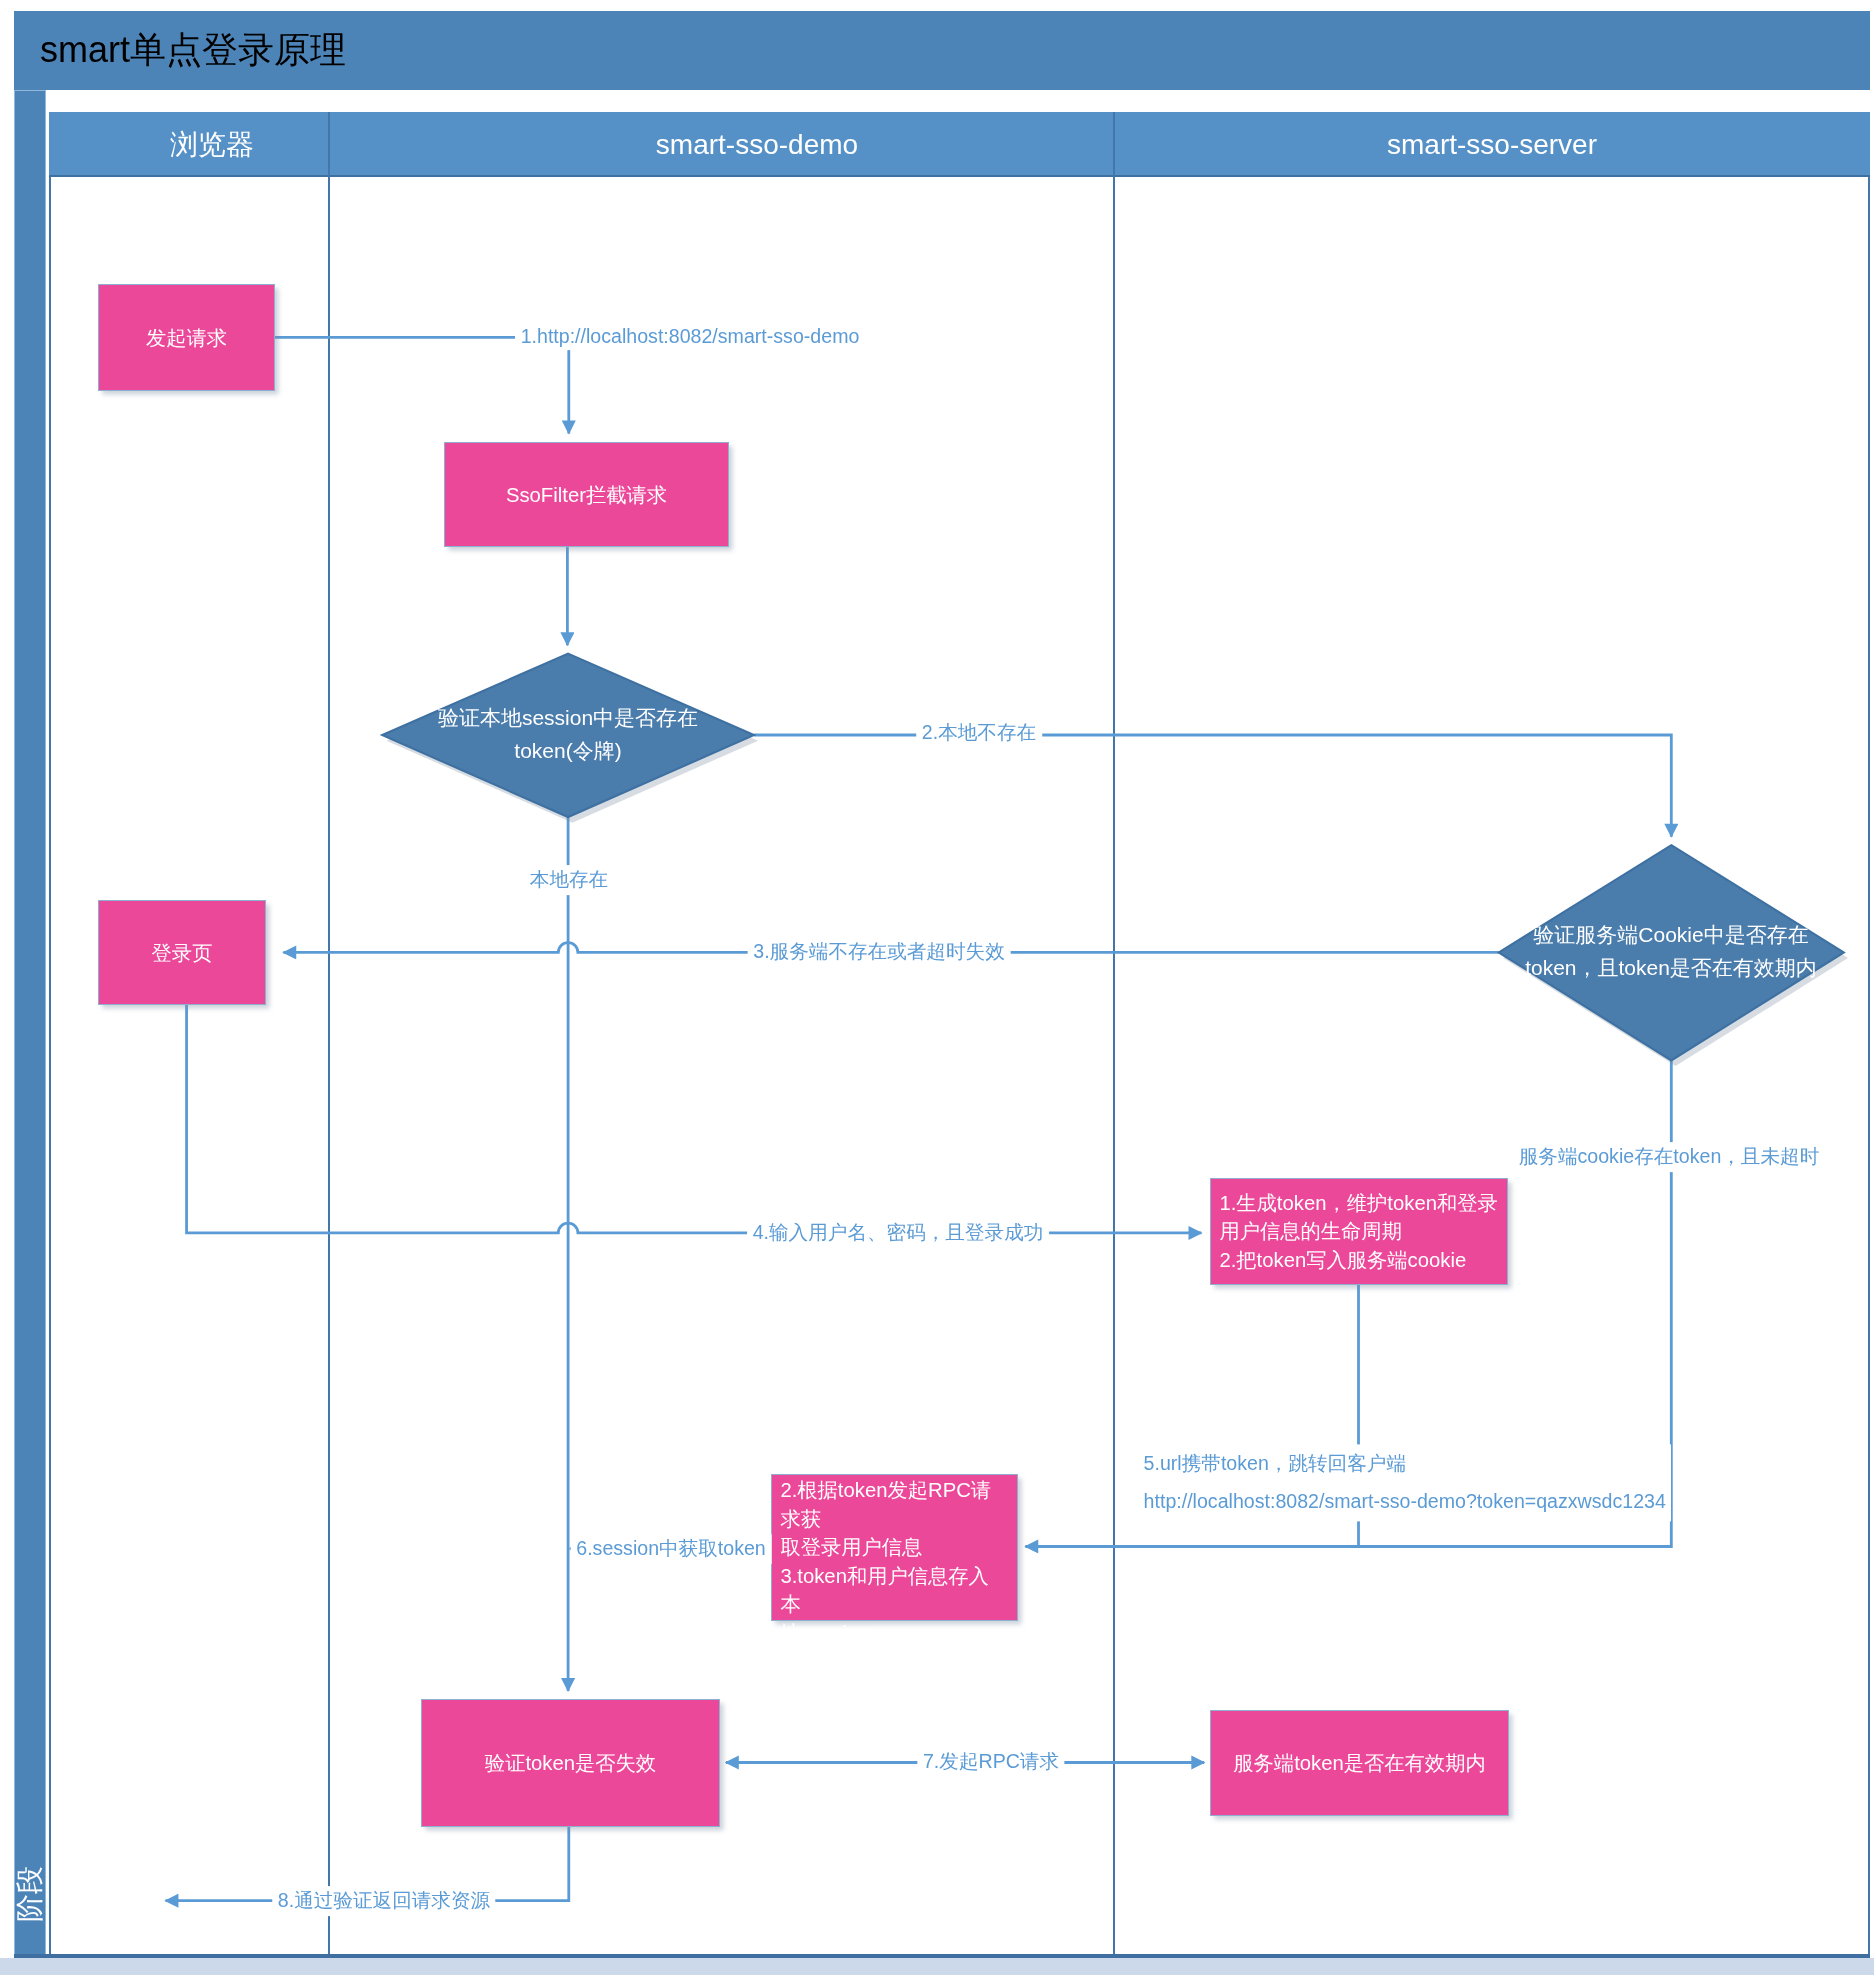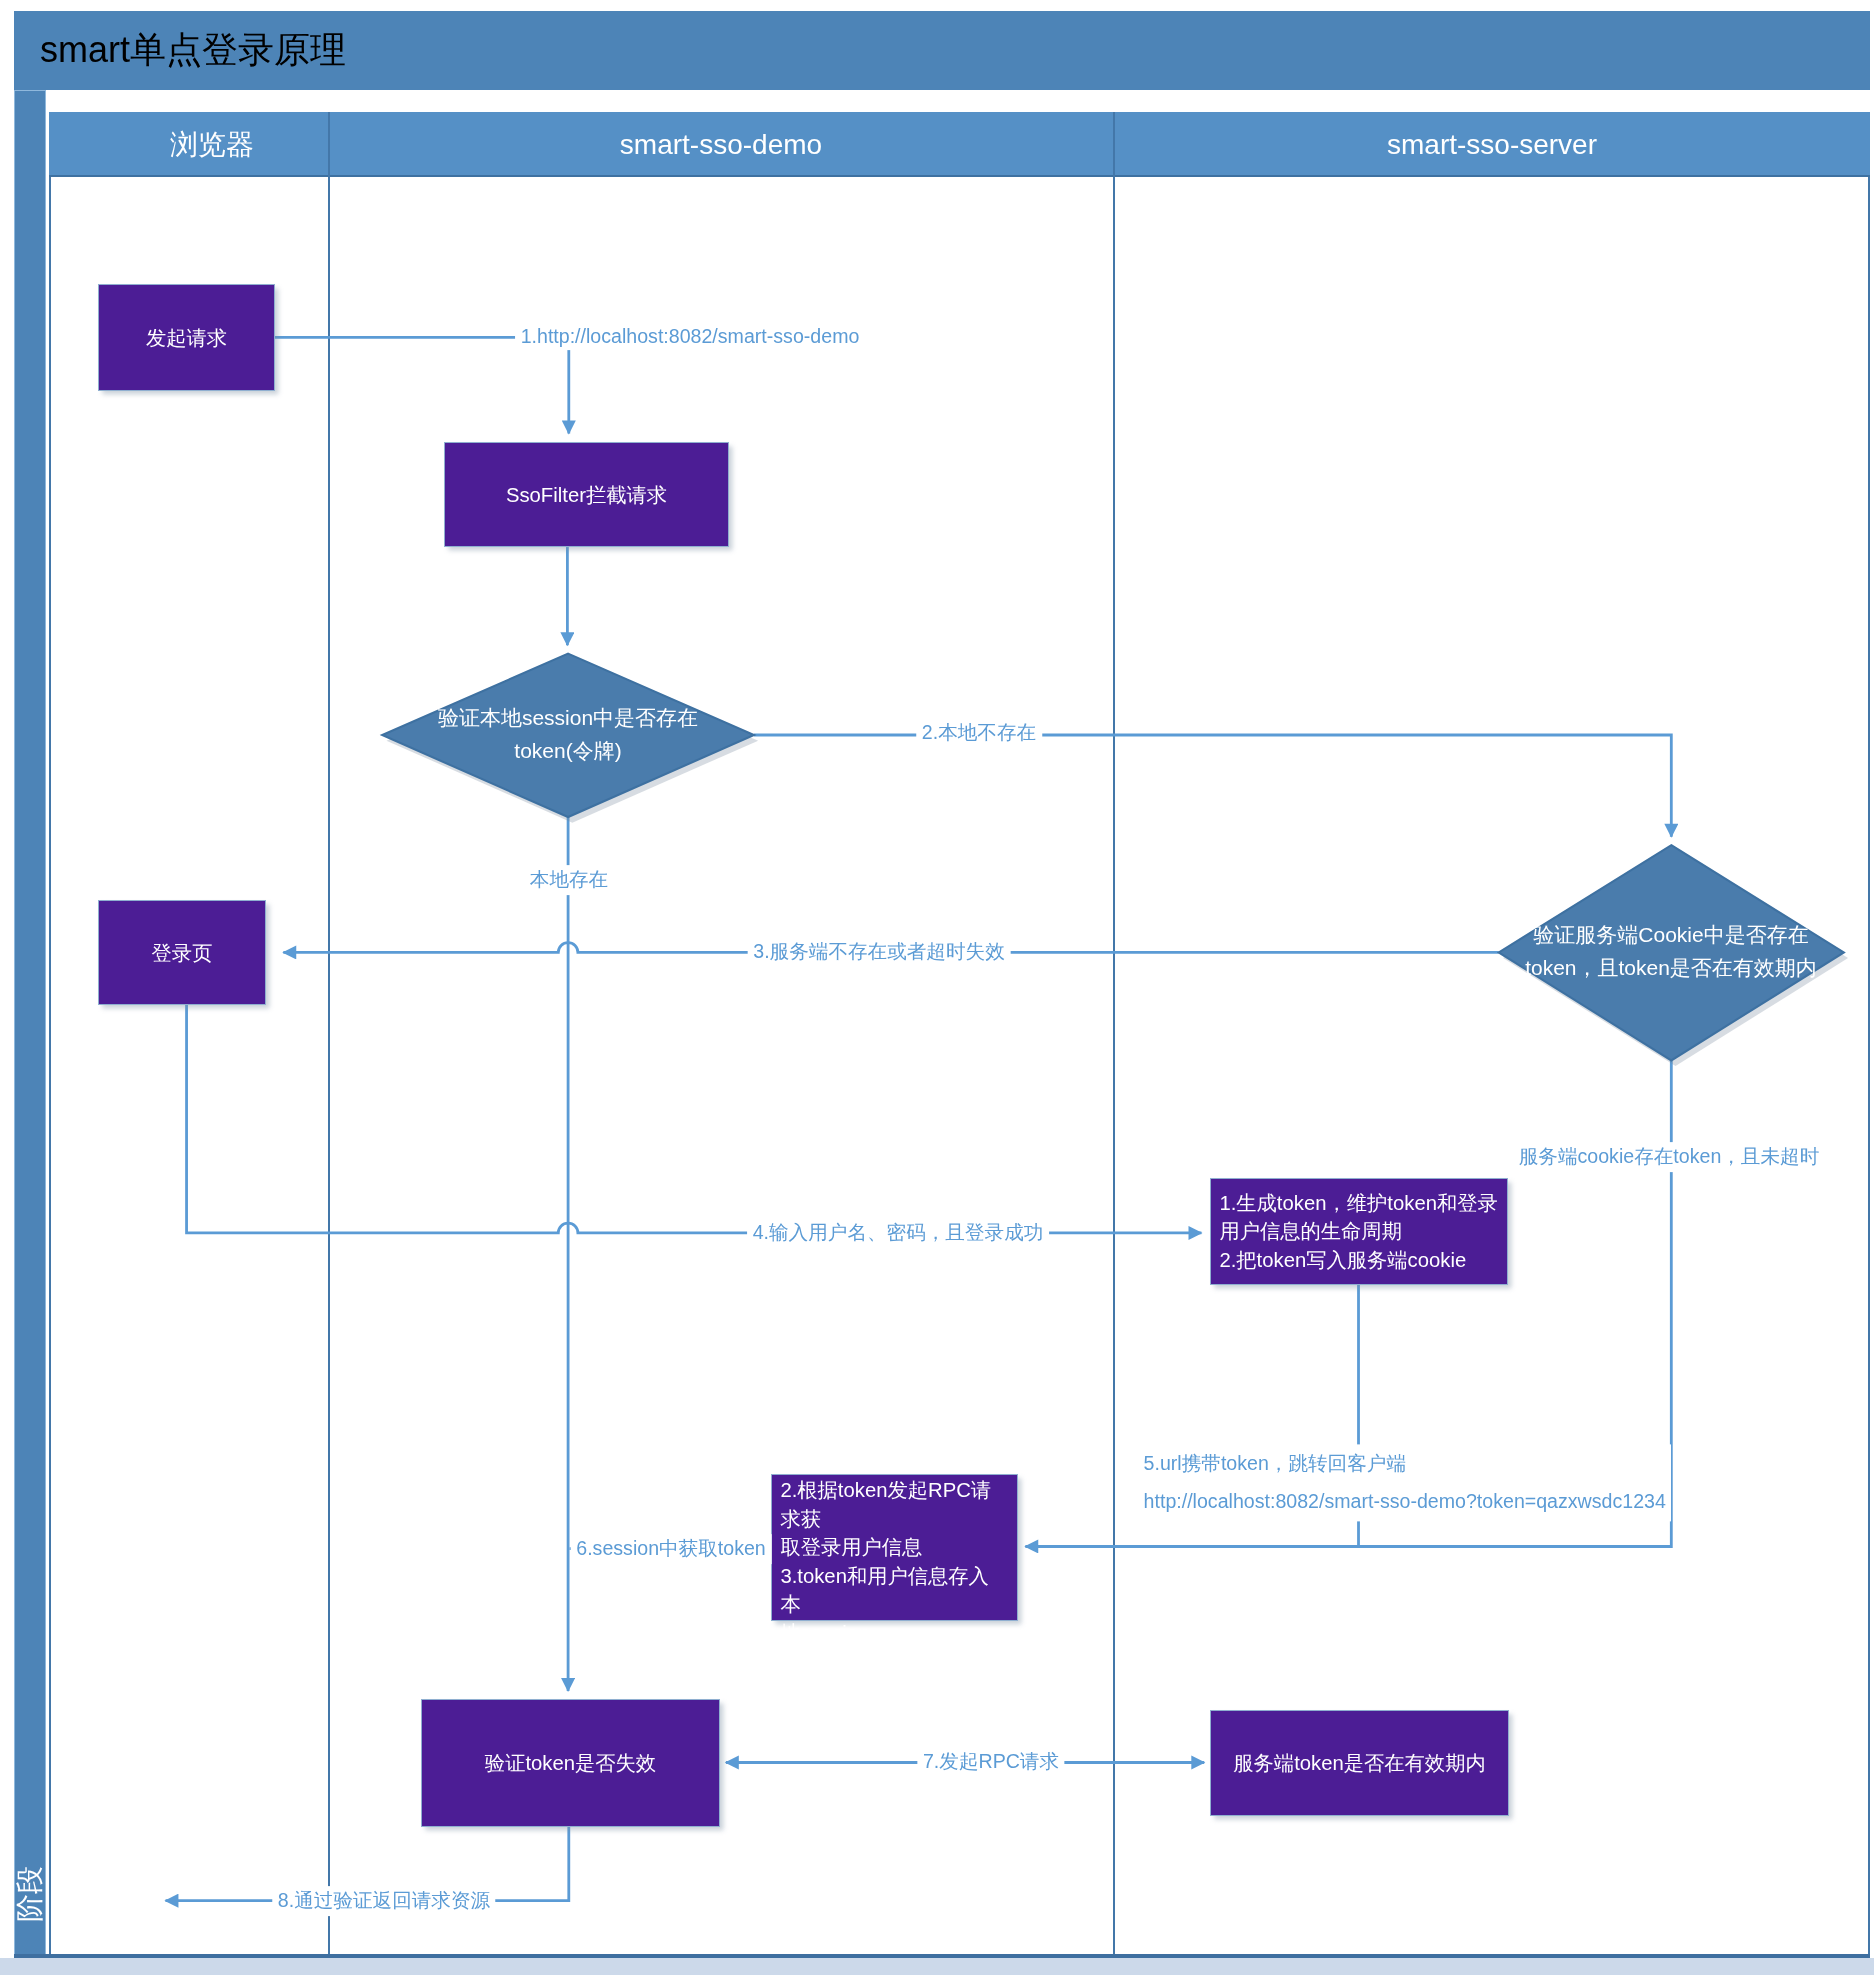--- a/index.html
+++ b/index.html
@@ -15,21 +15,21 @@
     white-space:nowrap;}
   .lane-frame{left:49px;top:112px;width:1821px;height:1845px;border:2.1px solid #4377a9;box-sizing:border-box;}
   .header-row{left:49px;top:112px;width:1821px;height:65px;background:#5590c6;
     border-bottom:2.1px solid #3e71a1;box-sizing:border-box;}
   .lane-header{position:absolute;top:112px;height:65px;display:flex;align-items:center;justify-content:center;
     color:#fff;font-size:28px;}
   .v-divider{top:112px;width:2.1px;height:1845px;background:#4377a9;}
   .bottom-border{left:14px;top:1954px;width:1856px;height:4.2px;background:#3e6fa0;}
   .bottom-strip{left:0px;top:1958px;width:1874px;height:17px;background:#ccd9ea;}
   
-  .node{position:absolute;background:#4c1d95;border:1.4px solid #8fafd0;box-sizing:border-box;
+  .node{position:absolute;background:#ec4899;border:1.4px solid #8fafd0;box-sizing:border-box;
     color:#fff;display:flex;align-items:center;justify-content:center;text-align:center;
     font-size:20.3px;box-shadow:3.5px 4.2px 4.9px rgba(120,140,160,.40);}
   .node.left-text{justify-content:flex-start;text-align:left;padding:5.6px 8.4px;white-space:pre-line;line-height:1.4;}
   .diamond-text{position:absolute;color:#fff;font-size:21px;text-align:center;line-height:1.55;
     transform:translate(-50%,-50%);white-space:pre-line;}
   
   .elabel{position:absolute;transform:translate(-50%,-50%);background:#fff;color:#5b9bd5;
     font-size:19.6px;padding:1.4px 5.6px;white-space:nowrap;}
   .elabel.multiline{transform:translate(0,-50%);white-space:pre-line;text-align:left;line-height:1.9;}
   svg{position:absolute;left:0;top:0;}
@@ -44,21 +44,21 @@
   </div>
 
   <div class="abs phase-band"></div>
   <div class="abs phase-label">阶段</div>
 
   <div class="abs lane-frame"></div>
   <div class="abs header-row"></div>
   <div class="lane-header" style="left:49px;width:326px;">
     <span>浏览器</span>
   </div>
-  <div class="lane-header" style="left:328px;width:786px;">
+  <div class="lane-header" style="left:328px;width:786px;padding-left:36px;">
     <span>smart-sso-demo</span>
   </div>
   <div class="lane-header" style="left:1114px;width:756px;">
     <span>smart-sso-server</span>
   </div>
   <div class="abs v-divider" style="left:328px;"></div>
   <div class="abs v-divider" style="left:1113px;"></div>
 
   <svg width="1874" height="1975" viewBox="0 0 2672 2816">
     <defs>

